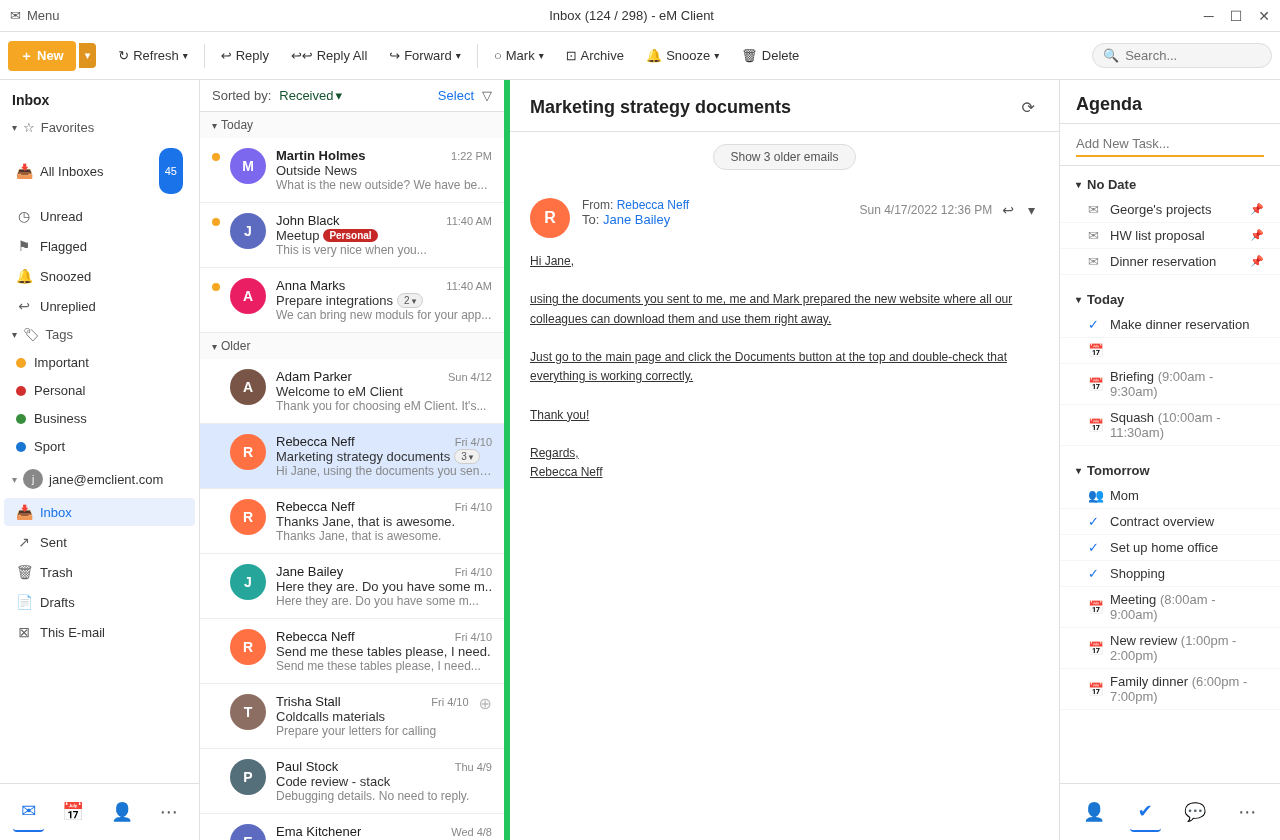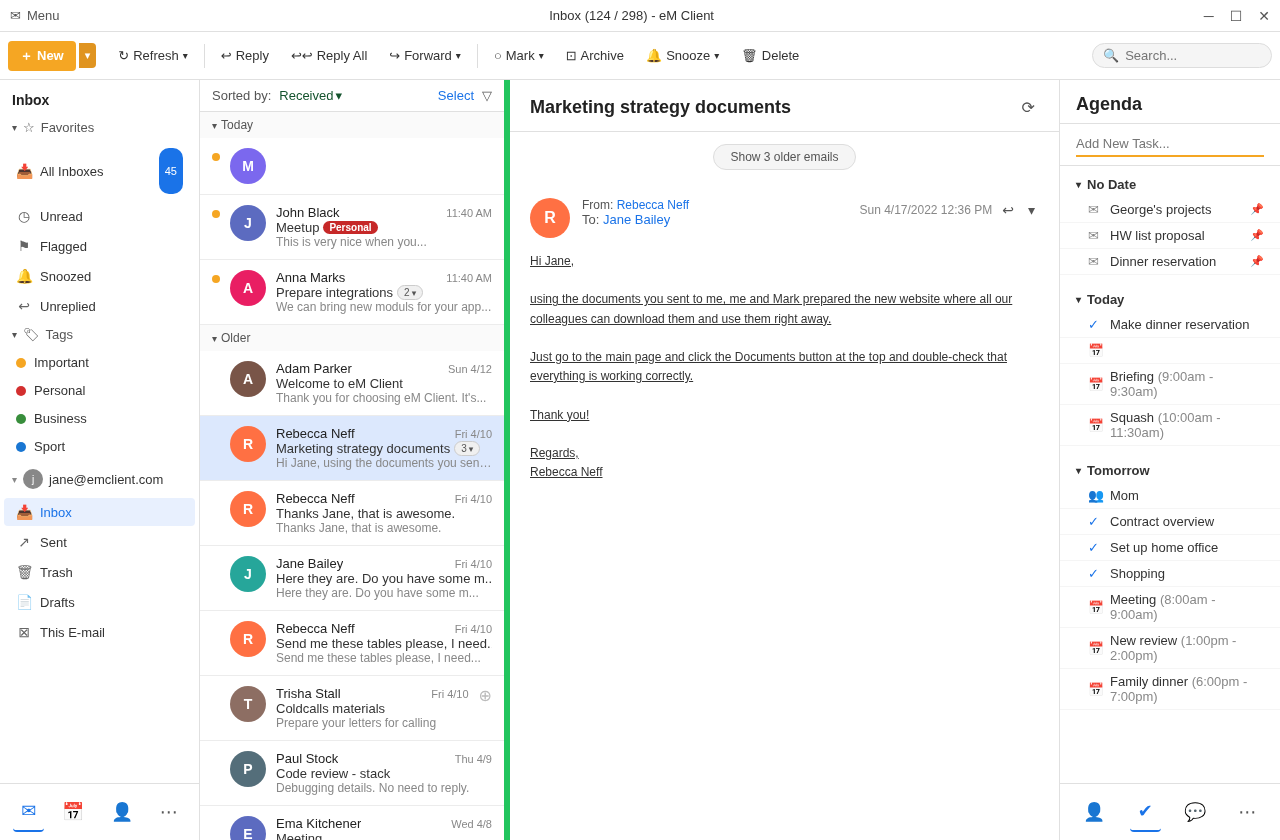--- a/index.html
+++ b/index.html
@@ -286,20 +286,28 @@
         <span>▾</span>
       </span>
       <span class="select-btn">Select</span>
       <span class="filter-icon">▽</span>
     </div>
     <div class="email-list-body" id="email-list-body">
     <div class="date-group"><span style="font-size:10px;">▾</span> Today</div>
         <div class="email-item unread">
     <div class="email-dot"></div>
     <div class="email-avatar" style="background:#7b68ee;">M</div>
+    <div class="email-content">
+      <div class="email-row1">
+        <span class="email-sender">Martin Holmes</span>
+        <span class="email-time">1:22 PM</span>
+      </div>
+      <div class="email-subject">Outside News </div>
+      <div class="email-preview">What is the new outside? We have be...</div>
+    </div>
 
   </div>
         <div class="email-item">
     <div class="email-dot"></div>
     <div class="email-avatar" style="background:#5c6bc0;">J</div>
     <div class="email-content">
       <div class="email-row1">
         <span class="email-sender">John Black</span>
         <span class="email-time">11:40 AM</span>
       </div>

